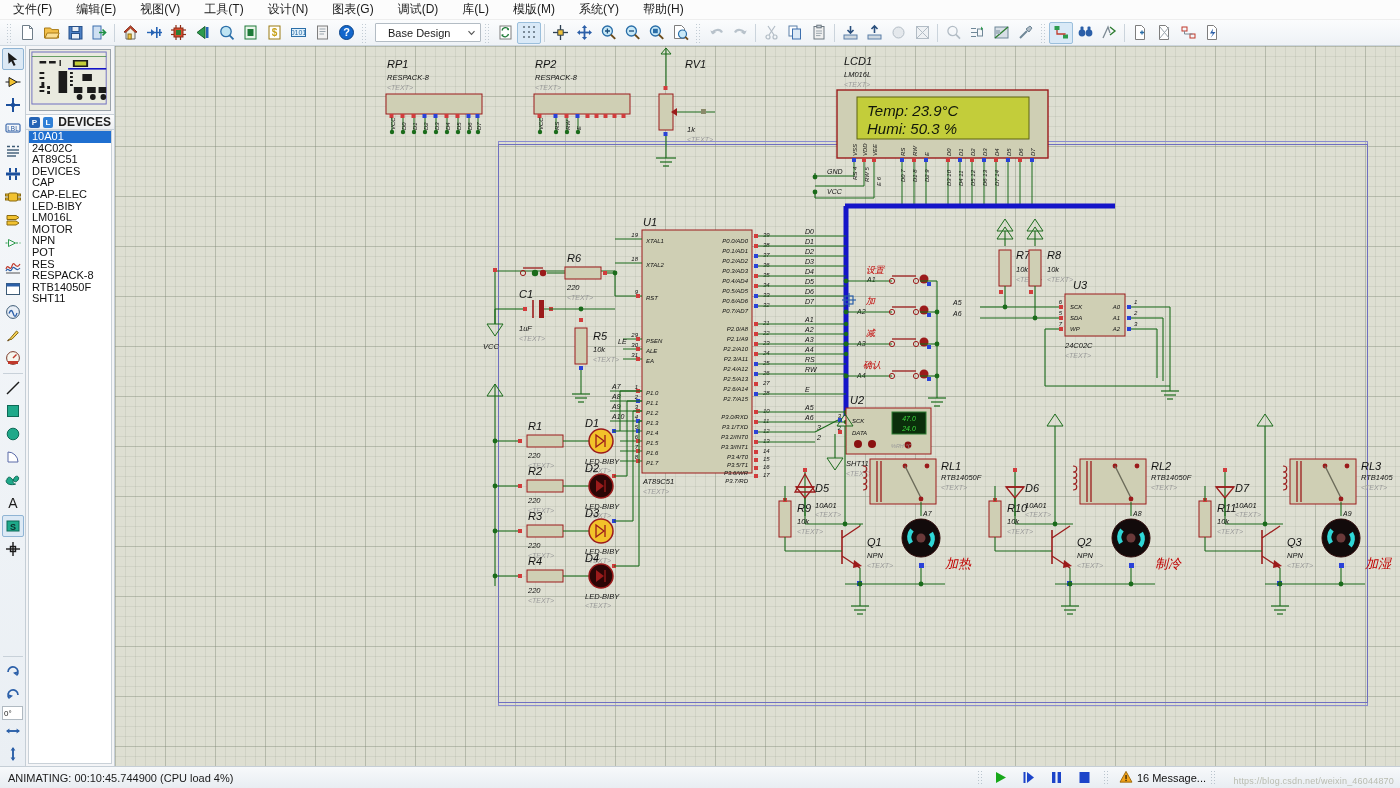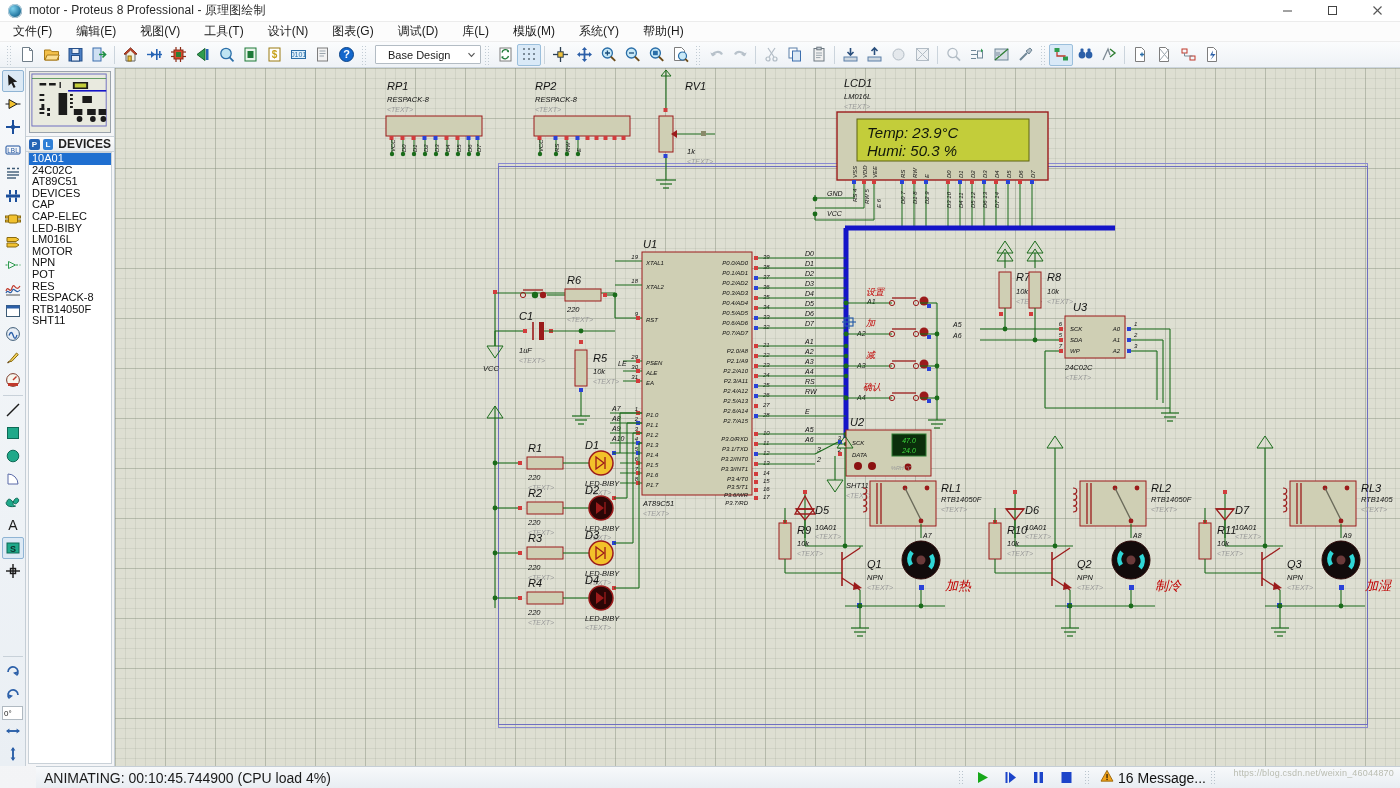--- a/index.html
+++ b/index.html
@@ -92,29 +92,29 @@
       linear-gradient(to bottom, rgba(120,130,110,.13) 1px, transparent 1px);
     background-size: 50px 50px, 50px 50px, 10px 10px, 10px 10px;
   }
   .sheet { position:absolute; left:383px; top:95px; width:870px; height:565px;
            border:1px solid #8a8ad0; }
   .sheet2 { position:absolute; left:383px; top:98px; width:870px; height:559px; border:1px solid #6f6fc0;}
   svg.sch { position:absolute; left:0; top:0; width:1275px; height:690px; overflow:visible;}
 
   
   .status { height:22px; flex:0 0 22px; display:flex; align-items:center;
-            background:linear-gradient(#f7f9fb,#e8edf2); border-top:1px solid #c5ced6; font-size:14px;margin-left:36px;}
+            background:linear-gradient(#f7f9fb,#e8edf2); border-top:1px solid #c5ced6; font-size:11px;}
   .st-text { padding-left:8px; color:#1b1b1b; }
   .st-grip { width:6px;height:16px;margin:0 4px;
              background-image: radial-gradient(#b9c4cd 0.9px, transparent 1px);
              background-size:3px 3px;}
   .anim-btn { width:28px;height:18px;display:flex;align-items:center;justify-content:center;
               border:1px solid transparent;border-radius:2px;}
   .msg { display:flex; align-items:center; gap:4px; margin-left:6px; color:#111;}
-  .watermark { position:absolute; right:6px; bottom:10px; font-size:9px; color:#b9bcb0; letter-spacing:.2px;}
+  .watermark { position:absolute; right:6px; bottom:2px; font-size:9px; color:#b9bcb0; letter-spacing:.2px;}
 
   
   text { font-family:"Liberation Sans", sans-serif; }
   .t-ref { font-size:11px; fill:#111; }
   .t-val { font-size:7.5px; fill:#111; }
   .t-tx  { font-size:7px; fill:#9a9a9a; }
   .t-pin { font-size:6px; fill:#111; }
   .t-net { font-size:7px; fill:#111; }
   .t-cn  { font-size:9px; fill:#c00000; }
   .body-f { fill:#cfcfb4; stroke:#9b1b1b; stroke-width:1; }
@@ -123,41 +123,20 @@
   .pinw { stroke:#1a6b1a; stroke-width:1; }
   .pad-r { fill:#d23c3c; }
   .pad-b { fill:#2a42d8; }
   .jd { fill:#1a6b1a; }
 </style>
 </head>
 <body>
 
 <div class="app">
 
-  <div class="titlebar">
-    <div class="tb-icon"></div>
-    <div class="tb-title">motor - Proteus 8 Professional - 原理图绘制</div>
-    <div class="tb-spacer"></div>
-    <div class="win-btn">
-      <svg width="11" height="11" viewBox="0 0 11 11">
-          <line x1="1" y1="6" x2="10" y2="6" stroke="#444" stroke-width="1"></line>
-        </svg>
-    </div>
-    <div class="win-btn">
-      <svg width="11" height="11" viewBox="0 0 11 11">
-          <rect x="1.5" y="1.5" width="8" height="8" fill="none" stroke="#444" stroke-width="1"></rect>
-        </svg>
-    </div>
-    <div class="win-btn close">
-      <svg width="11" height="11" viewBox="0 0 11 11">
-          <line x1="1.5" y1="1.5" x2="9.5" y2="9.5" stroke="currentColor" stroke-width="1.1"></line>
-          <line x1="9.5" y1="1.5" x2="1.5" y2="9.5" stroke="currentColor" stroke-width="1.1"></line>
-        </svg>
-    </div>
-  </div>
 
   <div class="menubar">
     <div class="menu-item">文件(F)</div>
     <div class="menu-item">编辑(E)</div>
     <div class="menu-item">视图(V)</div>
     <div class="menu-item">工具(T)</div>
     <div class="menu-item">设计(N)</div>
     <div class="menu-item">图表(G)</div>
     <div class="menu-item">调试(D)</div>
     <div class="menu-item">库(L)</div>

